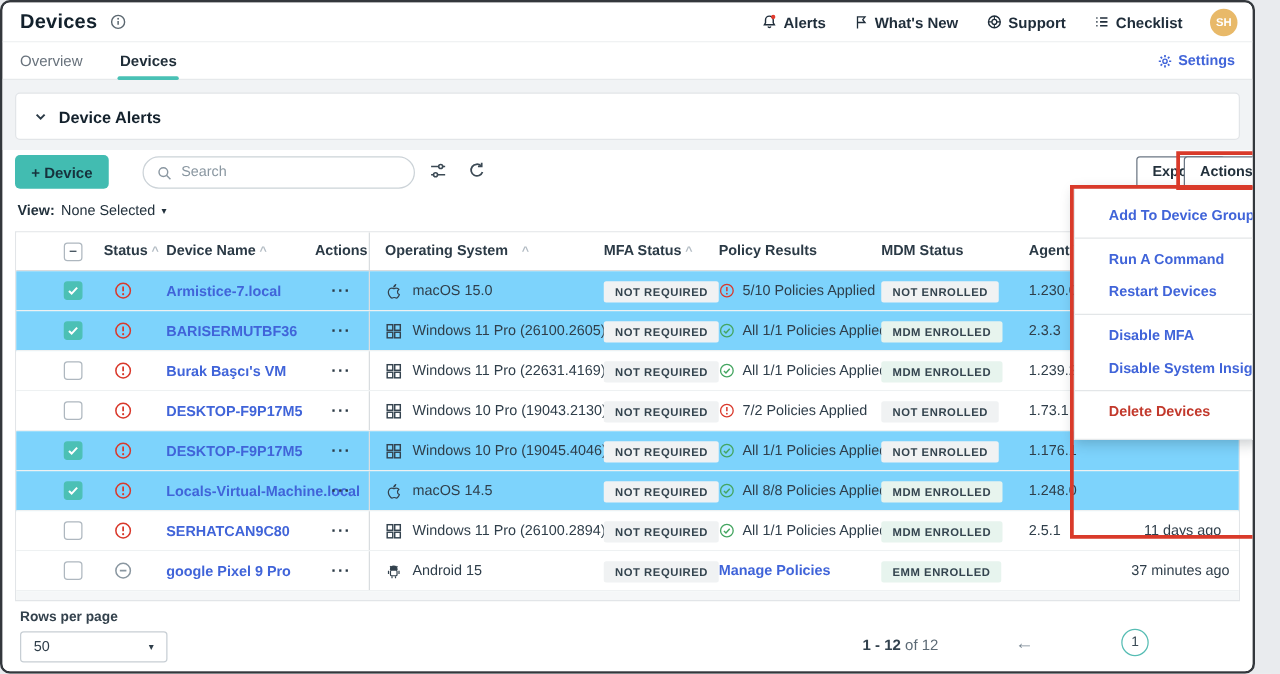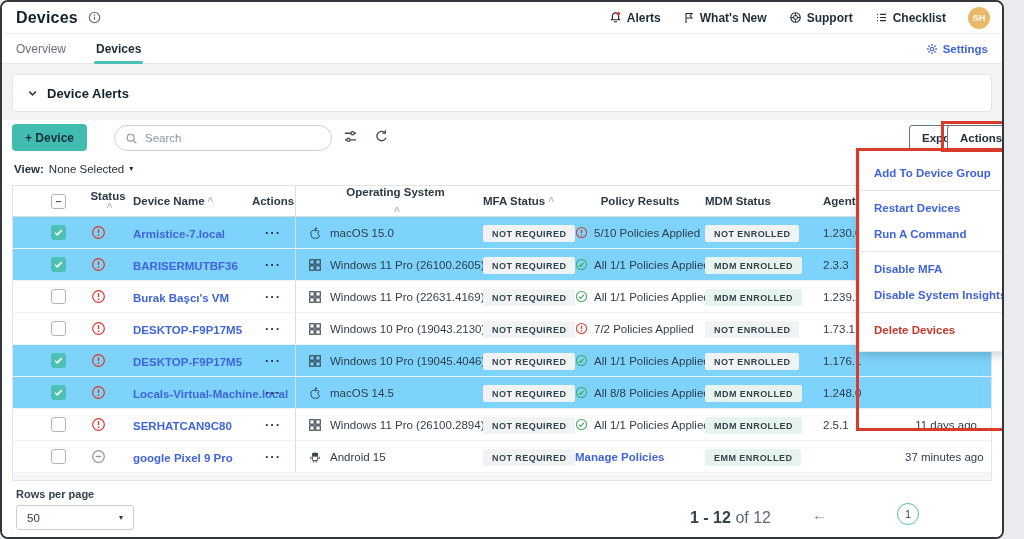--- a/index.html
+++ b/index.html
@@ -43,21 +43,21 @@
     font-family:inherit; font-size:11.5px; font-weight:700; color:#22303b; padding:0 12px; cursor:pointer;
     display:flex; align-items:center; gap:5px; }
   .caret { font-size:8px; line-height:1; }
   .view-row { position:absolute; left:12px; top:99px; font-size:11.5px; color:#22313c; display:flex; gap:5px; align-items:center; cursor:pointer;}
   .view-row b { font-weight:700; }
   
   .table-card { position:absolute; left:10px; right:10px; top:121px; background:#fff; border:1px solid #e2e5e8; z-index:1;}
   .trow { display:flex; align-items:center; height:32px; border-bottom:1px solid #eef1f2; background:#fff; }
   .trow.sel { background:#7dd3fc; }
   .thead { height:31px; border-bottom:1px solid #d8dcdf; }
-  .thead .hcell { font-size:11.5px; font-weight:700; color:#2b3a46; white-space:nowrap; cursor:pointer;flex-direction:column;}
+  .thead .hcell { font-size:11.5px; font-weight:700; color:#2b3a46; white-space:nowrap; cursor:pointer;}
   .sortmark { color:#b3bcc4; font-size:10px; margin-left:3px; font-weight:700;}
   .c-check { width:66px; padding-left:38px; display:flex; align-items:center; }
   .c-status { width:54px; padding-left:4px; display:flex; align-items:center; }
   .c-status .ic { margin-left:8px; display:inline-flex; }
   .c-name { width:118px; white-space:nowrap; overflow:visible; }
   .c-act { width:44px; text-align:center; }
   .c-os { width:188px; padding-left:12px; display:flex; align-items:center; gap:8px;
     border-left:1px solid #d9dde0; align-self:stretch; white-space:nowrap;}
   .c-mfa { width:92px; }
   .c-policy { width:130px; display:flex; align-items:center; gap:6px; white-space:nowrap;}
@@ -74,34 +74,34 @@
   .os-text, .plain-text { font-size:11.5px; color:#2f3e4a; }
   .badge { display:inline-block; font-size:9px; font-weight:700; letter-spacing:.45px; padding:4px 9px 3px;
     border-radius:2px; color:#34444f; background:#f0f2f3; white-space:nowrap;}
   .badge.green { background:#e7f4ee; }
   .policy-text { font-size:11.5px; color:#2f3e4a; }
   .policy-link { font-size:11.5px; font-weight:600; color:#4064d9; cursor:pointer;}
   .table-strip { height:7px; background:#f5f7f8; }
   
   .dropdown { position:absolute; left:857px; top:86px; width:149px; background:#fff; z-index:50;
     box-shadow:0 3px 10px rgba(20,30,40,.22); border:1px solid #e6e9eb; padding-top:9px; padding-bottom:8px;}
-  .menu-item { height:26px; display:flex; align-items:center; padding-left:14px; font-size:11.5px;
+  .menu-item { height:26px; display:flex; align-items:center; padding-left:27px; font-size:11.5px;
     font-weight:600; color:#4064d9; cursor:pointer; white-space:nowrap;}
   .menu-item.danger { color:#c2382b; }
   .menu-divider { border-top:1px solid #e3e6e8; margin:4px 0; }
   .hl-box { position:absolute; border:3px solid #d93a2a; z-index:60; pointer-events:none; }
   #hl-btn { left:939px; top:57px; width:74px; height:31px; }
   #hl-menu { left:854px; top:84px; width:155px; height:283px; }
   
   .rpp-label { position:absolute; left:14px; top:424px; font-size:11px; font-weight:700; color:#33414c; }
   .rpp-select { position:absolute; left:14px; top:441px; width:118px; height:25px; border:1px solid #c7ced4;
     border-radius:3px; background:#fff; display:flex; align-items:center; padding:0 10px; font-size:11.5px;
     color:#2f3e4a; cursor:pointer;}
   .rpp-select .caret { margin-left:auto; color:#2f3e4a; }
-  .pag { position:absolute; top:445px; font-size:16px; color:#33424e; }
+  .pag { position:absolute; top:445px; font-size:12px; color:#33424e; }
   .pag-range { left:688px; }
   .pag-range b { font-weight:700; } .pag-range span { color:#5c6a75; }
   .pag-arrow { font-size:15px; color:#7a8894; cursor:pointer; top:442px;}
   #pag-prev { left:810px; } #pag-next { left:1000px; }
   .pag-page { position:absolute; left:895px; top:439px; width:22px; height:22px; border:1.5px solid #57bdb4;
     border-radius:50%; display:flex; align-items:center; justify-content:center; font-size:11px; color:#3a4a55; cursor:pointer;}
   svg { display:block; }
 </style>
 </head>
 <body>
@@ -602,22 +602,22 @@
             <div class="c-last plain-text">37 minutes ago</div>
             <div class="c-extra"><span class="badge" style="margin-left: 30px;">D</span></div>
           </div>
         </div>
       <div class="table-strip"></div>
     </div>
 
     <div class="dropdown" id="menu-mount">
         <div class="menu-item">Add To Device Group</div>
         <div class="menu-divider"></div>
+        <div class="menu-item">Run A Command</div>
         <div class="menu-item">Restart Devices</div>
-        <div class="menu-item">Run A Command</div>
         <div class="menu-divider"></div>
         <div class="menu-item">Disable MFA</div>
         <div class="menu-item">Disable System Insights</div>
         <div class="menu-divider"></div>
         <div class="menu-item danger">Delete Devices</div>
       </div>
     <div class="hl-box" id="hl-btn"></div>
     <div class="hl-box" id="hl-menu"></div>
 
     <div class="rpp-label">Rows per page</div>

